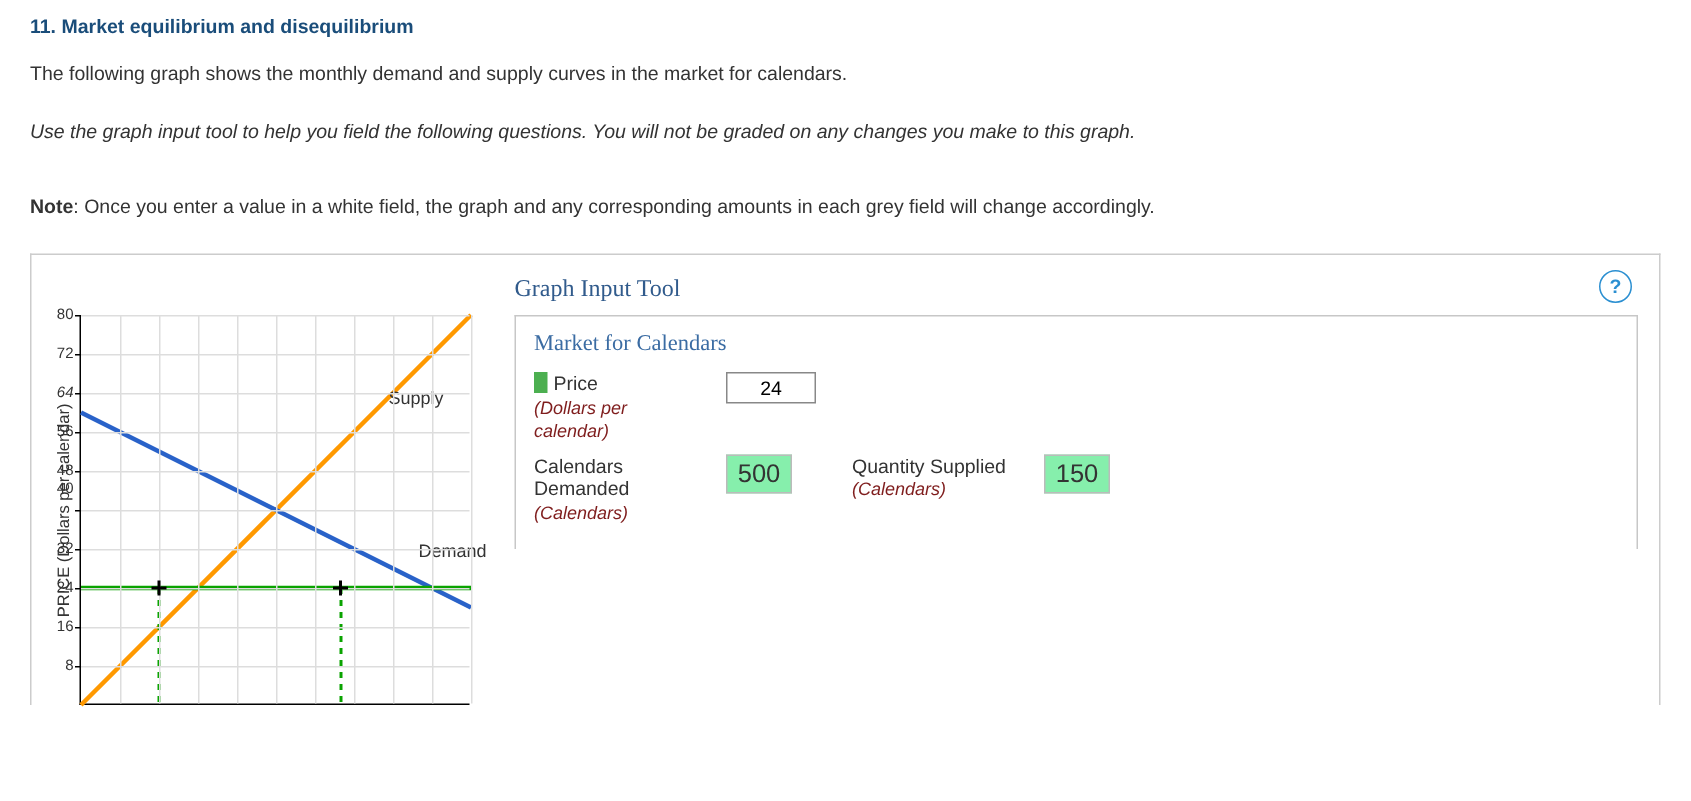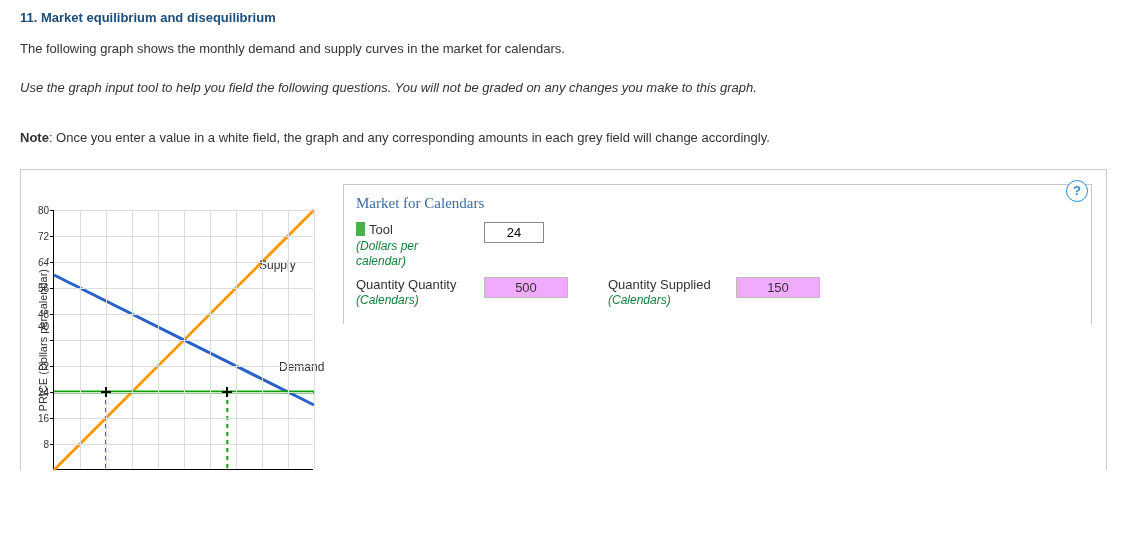--- a/index.html
+++ b/index.html
@@ -110,45 +110,45 @@
     font-size: 15px;
     margin-bottom: 10px;
   }
   .row-group { display:flex; gap:40px; margin-bottom:8px; }
   .field {
     display:flex;
     align-items:flex-start;
     gap: 18px;
   }
   .field-label { width: 110px; font-size: 13px; line-height:1.2; }
-  .field-label .sub { font-style: italic; font-size: 12px; color:#15803d; }
+  .field-label .sub { font-style: italic; font-size: 12px; color:#7f1d1d; }
   .swatch {
     display:inline-block;
     width: 9px;
     height: 14px;
     background:#4caf50;
     vertical-align: text-top;
     margin-right: 4px;
   }
   input.val {
     width: 60px;
     text-align: center;
     font-size: 13px;
     border: 1px solid #888;
     padding: 2px 0;
     background:#fff;
   }
   .val-readonly {
     display:inline-block;
-    width: 84px;
+    width: 44px;
     text-align:center;
-    background:#f0abfc;
+    background:#86efac;
     border:1px solid #bbb;
     padding:2px 0;
-    font-size:13px;
+    font-size:17px;
   }
   .help-btn {
     position:absolute;
     right: 4px;
     top: 0;
     width: 22px; height:22px;
     border:1.5px solid #2b8fd1;
     border-radius: 50%;
     color:#2b8fd1;
     font-weight:bold;
@@ -225,37 +225,38 @@
         <div class="gridline-v" style="left: 208px;"></div>
         <div class="gridline-v" style="left: 234px;"></div>
         <div class="gridline-v" style="left: 260px;"></div>
         <div class="marker-plus" style="left: 52px; top: 182px;"></div>
         <div class="marker-plus" style="left: 173.333px; top: 182px;"></div>
       </div>
   </div>
 
   <div class="input-tool">
     <div class="help-btn">?</div>
+    <div class="tool-header">Graph Input Tool</div>
     <div class="tool-panel">
       <div class="panel-title">Market for Calendars</div>
 
       <div class="row-group">
         <div class="field">
           <div class="field-label">
-            <span class="swatch"></span><span>Tool</span><br>
+            <span class="swatch"></span><span>Price</span><br>
             <span class="sub">(Dollars per calendar)</span>
           </div>
           <input class="val" value="24" style="">
         </div>
       </div>
 
       <div class="row-group">
         <div class="field">
           <div class="field-label">
-            <span>Quantity Quantity</span><br>
+            <span>Calendars Demanded</span><br>
             <span class="sub">(Calendars)</span>
           </div>
           <span class="val-readonly">500</span>
         </div>
         <div class="field">
           <div class="field-label">
             <span>Quantity Supplied</span><br>
             <span class="sub">(Calendars)</span>
           </div>
           <span class="val-readonly">150</span>

